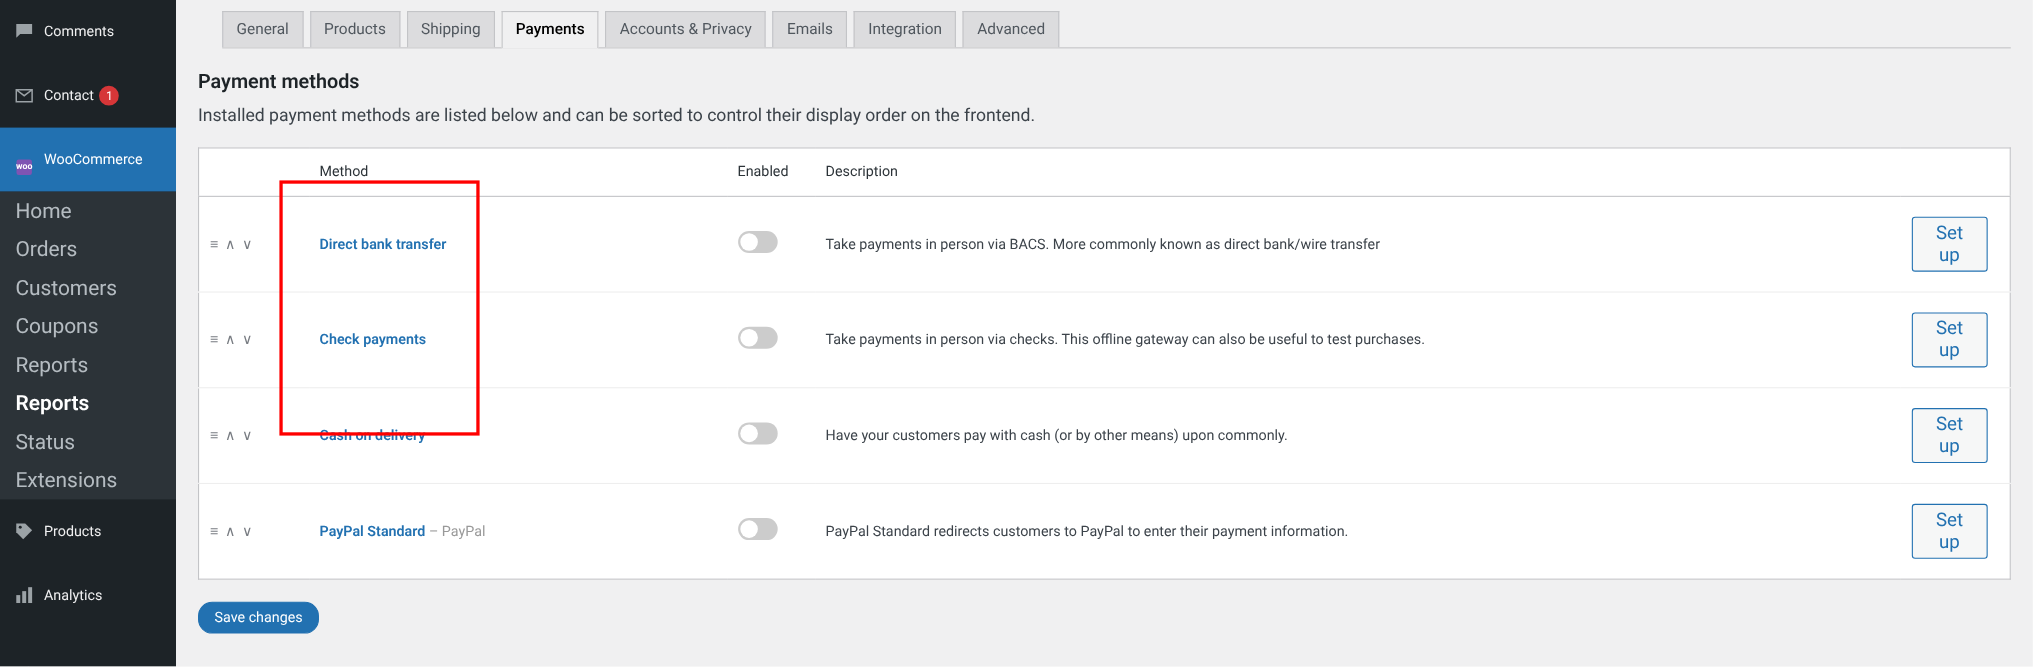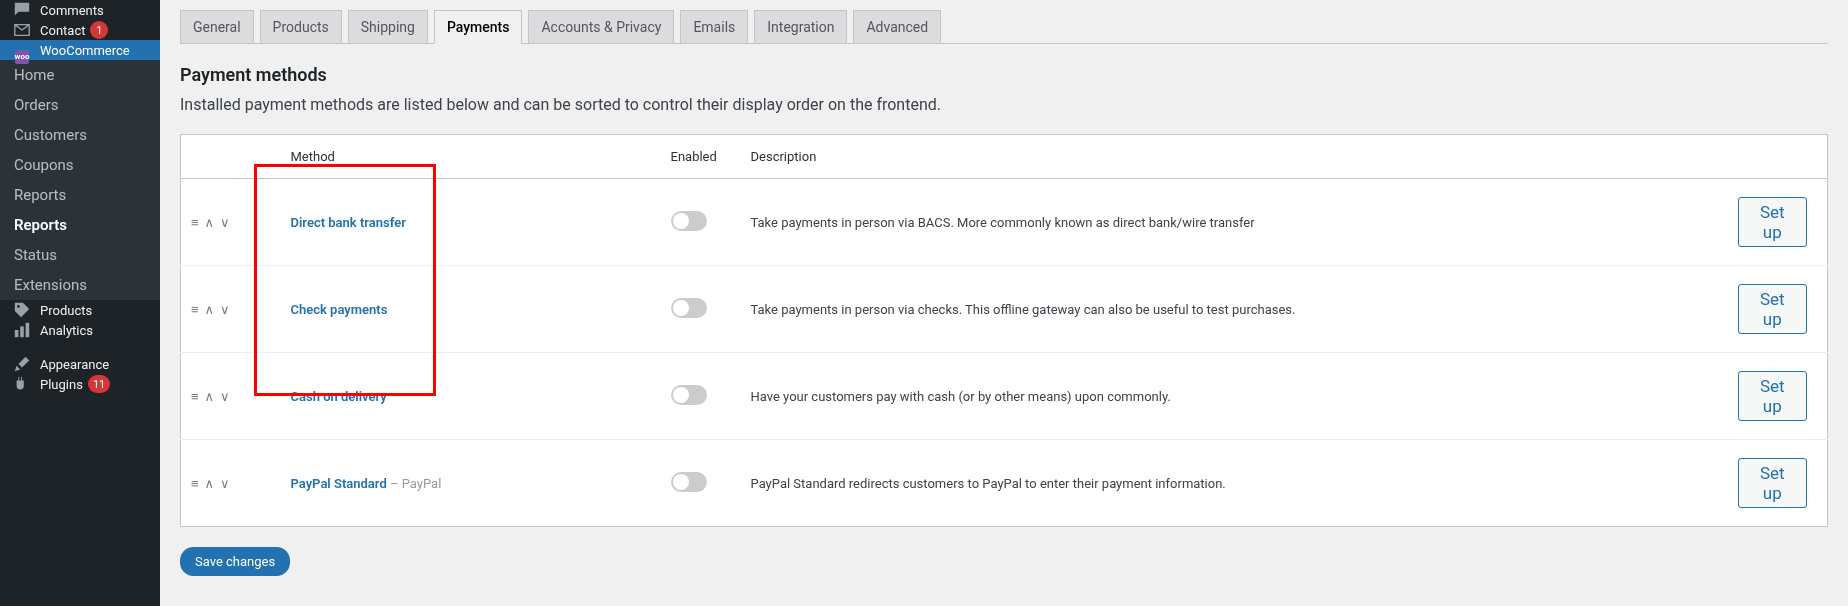--- a/index.html
+++ b/index.html
@@ -1,28 +1,28 @@
 <!DOCTYPE html>
 <html><head>
 <meta charset="utf-8">
 <style>
   * { margin:0; padding:0; box-sizing:border-box; font-family:-apple-system,BlinkMacSystemFont,"Segoe UI",Roboto,sans-serif; }
   body { display:flex; background:#f0f0f1; width:1848px; height:606px; overflow:hidden; font-size:13px; color:#3c434a; }
   .sidebar { width:160px; background:#1d2327; color:#f0f0f1; flex-shrink:0; }
-  .menu-item { display:flex; align-items:center; padding:0 12px; color:#f0f0f1; cursor:pointer; }
+  .menu-item { display:flex; align-items:center; padding:19px 12px; color:#f0f0f1; cursor:pointer; }
   .menu-item .ic { width:20px; height:20px; margin-right:8px; display:flex; align-items:center; justify-content:center; fill:rgba(240,246,252,.6); }
   .menu-item.active-top { background:#2271b1; color:#fff; position:relative; }
   .menu-item.active-top .ic { fill:#fff; }
   .menu-item.active-top::after { content:""; position:absolute; right:-8px; top:50%; transform:translateY(-50%); border:8px solid transparent; border-right-color:#f0f0f1; }
   .submenu { background:#2c3338; }
-  .submenu-item { padding:6px 12px 6px 14px; color:rgba(240,246,252,.7); cursor:pointer; font-size:15px; }
+  .submenu-item { padding:6px 12px 6px 14px; color:rgba(240,246,252,.7); cursor:pointer; font-size:19px; }
   .submenu-item.active { color:#fff; font-weight:600; }
   .badge { display:inline-flex; align-items:center; justify-content:center; min-width:18px; height:18px; padding:0 5px; border-radius:9px; background:#d63638; color:#fff; font-size:11px; margin-left:5px; }
   .main { flex:1; padding:10px 20px 20px 20px; }
-  .tabs { display:flex; border-bottom:1px solid #c3c4c7; margin-bottom:20px; }
+  .tabs { display:flex; border-bottom:1px solid #c3c4c7; margin-bottom:20px;margin-left:22px; }
   .tab { padding:8px 12px; margin-right:6px; background:#dcdcde; border:1px solid #c3c4c7; border-bottom:none; color:#50575e; cursor:pointer; font-size:14px; }
   .tab.active { background:#f0f0f1; border-bottom:1px solid #f0f0f1; margin-bottom:-1px; color:#000; font-weight:500; }
   h2.page-title { font-size:18px; font-weight:600; color:#1d2327; margin-bottom:10px; }
   p.desc { font-size:16px; color:#3c434a; margin-bottom:20px; }
   table.pm { width:100%; border-collapse:collapse; background:#fff; border:1px solid #c3c4c7; }
   table.pm th { text-align:left; padding:14px 10px; border-bottom:1px solid #c3c4c7; font-weight:400; color:#2c3338; }
   table.pm td { padding:18px 10px; border-top:1px solid #eee; vertical-align:middle; }
   .col-sort { width:100px; }
   .col-method { width:380px; }
   .col-enabled { width:80px; text-align:left;}

